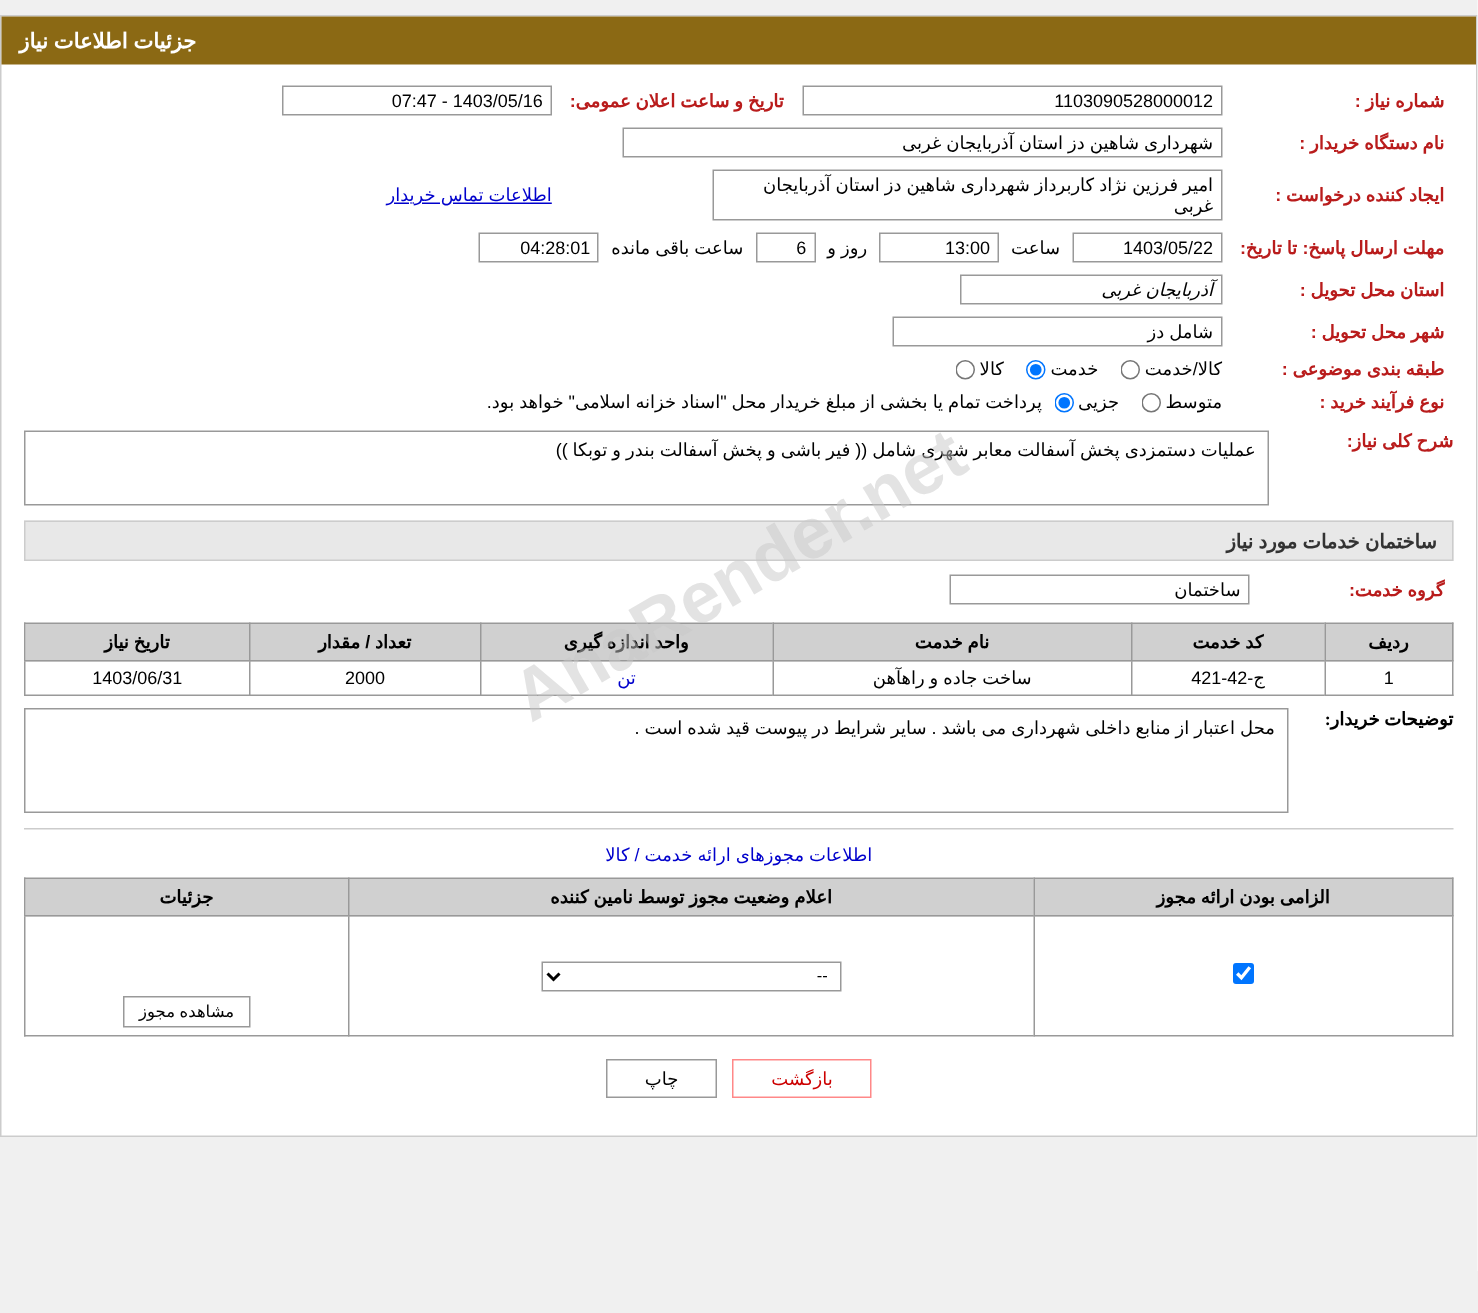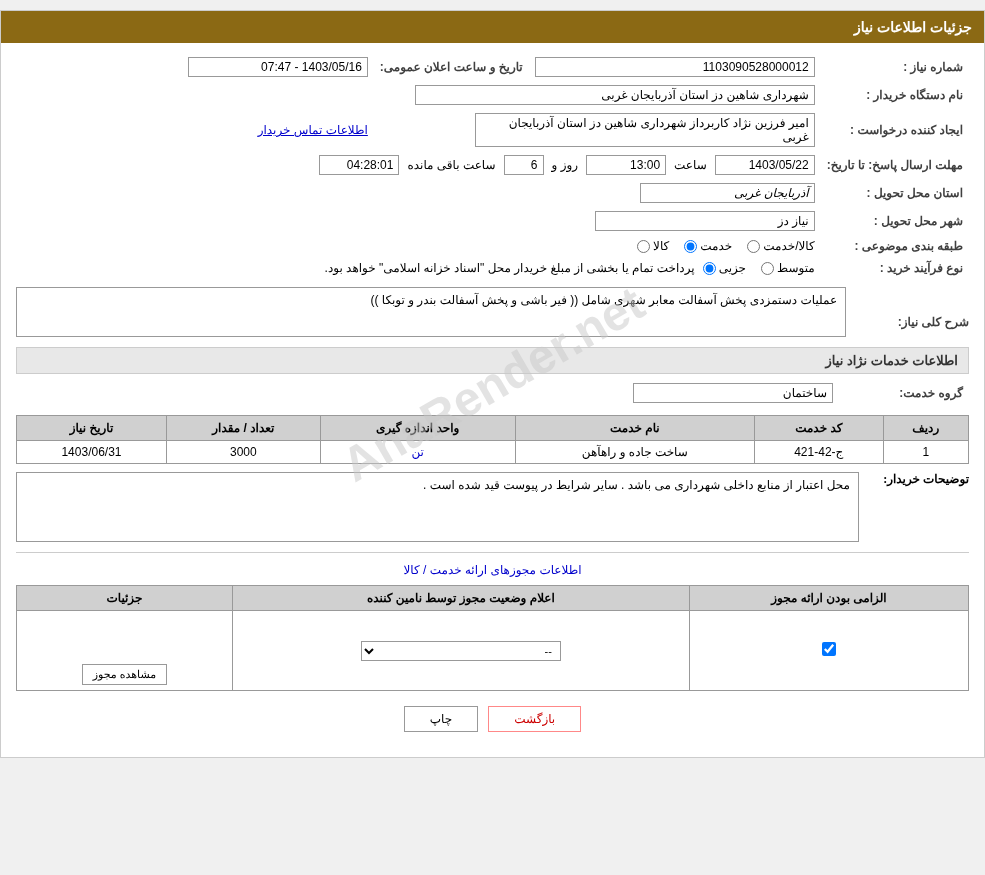--- a/index.html
+++ b/index.html
@@ -11,44 +11,43 @@
     }
     .page-container {
       max-width: 985px;
       margin: 10px auto;
       background: #fff;
       border: 1px solid #ccc;
     }
     .page-header {
       background: #8B6914;
       color: #fff;
-      text-align: right;
+      text-align: left;
       padding: 8px 12px;
       font-size: 14px;
       font-weight: bold;
     }
     .content {
       padding: 10px 15px;
     }
     .info-table {
       width: 100%;
       border-collapse: collapse;
       margin-bottom: 8px;
     }
     .info-table td {
       padding: 4px 6px;
       vertical-align: middle;
     }
     .label-cell {
       text-align: right;
       font-weight: bold;
       white-space: nowrap;
-      color: #404040;
+      color: #b91c1c;
       width: 130px;
-      margin-top: 28px;
     }
     .value-cell {
       text-align: right;
     }
     .input-box {
       border: 1px solid #999;
       padding: 2px 5px;
       min-height: 20px;
       background: #fff;
       display: inline-block;
@@ -286,21 +285,21 @@
       </tr>
       <tr>
         <td class="label-cell">استان محل تحویل :</td>
         <td class="value-cell" colspan="3">
           <div class="input-box" style="width:175px;font-style:italic;">آذربایجان غربی</div>
         </td>
       </tr>
       <tr>
         <td class="label-cell">شهر محل تحویل :</td>
         <td class="value-cell" colspan="3">
-          <div class="input-box" style="width:220px;">نیاز دز</div>
+          <div class="input-box" style="width:220px;">شامل دز</div>
         </td>
       </tr>
       <tr>
         <td class="label-cell">طبقه بندی موضوعی :</td>
         <td class="value-cell" colspan="3">
           <div class="radio-group">
             <div class="radio-item">
               <span>کالا/خدمت</span>
               <input type="radio" name="category" style="">
             </div>
@@ -334,21 +333,21 @@
         </td>
       </tr>
     </tbody>
       </table>
 
     <div style="display:flex; align-items:flex-start; gap:10px; margin-bottom:10px;">
       <div class="label-cell" style="font-weight:bold; min-width:100px;">شرح کلی نیاز:</div>
       <div class="description-box">عملیات دستمزدی پخش آسفالت معابر شهری شامل (( فیر باشی و پخش آسفالت بندر و توبکا ))</div>
     </div>
 
-    <div class="section-title">اطلاعات خدمات نژاد نیاز</div>
+    <div class="section-title">ساختمان خدمات مورد نیاز</div>
 
     <table class="info-table" style="margin-bottom:5px;">
       <tbody>
           <tr>
         <td class="label-cell">گروه خدمت:</td>
         <td>
           <div class="input-box" style="width:200px;">ساختمان</div>
         </td>
       </tr>
     </tbody>
@@ -364,21 +363,21 @@
           <th>تعداد / مقدار</th>
           <th>تاریخ نیاز</th>
         </tr>
       </thead>
       <tbody id="services-tbody">
       <tr>
     <td>1</td>
     <td>ج-42-421</td>
     <td>ساخت جاده و راهآهن</td>
     <td style="color:#0000cc;cursor:pointer;margin-top:47px;">تن</td>
-    <td>3000</td>
+    <td>2000</td>
     <td>1403/06/31</td>
   </tr>
         </tbody>
     </table>
 
     <div class="buyer-notes">
       <div class="buyer-notes-label">توضیحات خریدار:</div>
       <div class="buyer-notes-box">محل اعتبار از منابع داخلی شهرداری می باشد . سایر شرایط در پیوست قید شده است .</div>
     </div>
 

